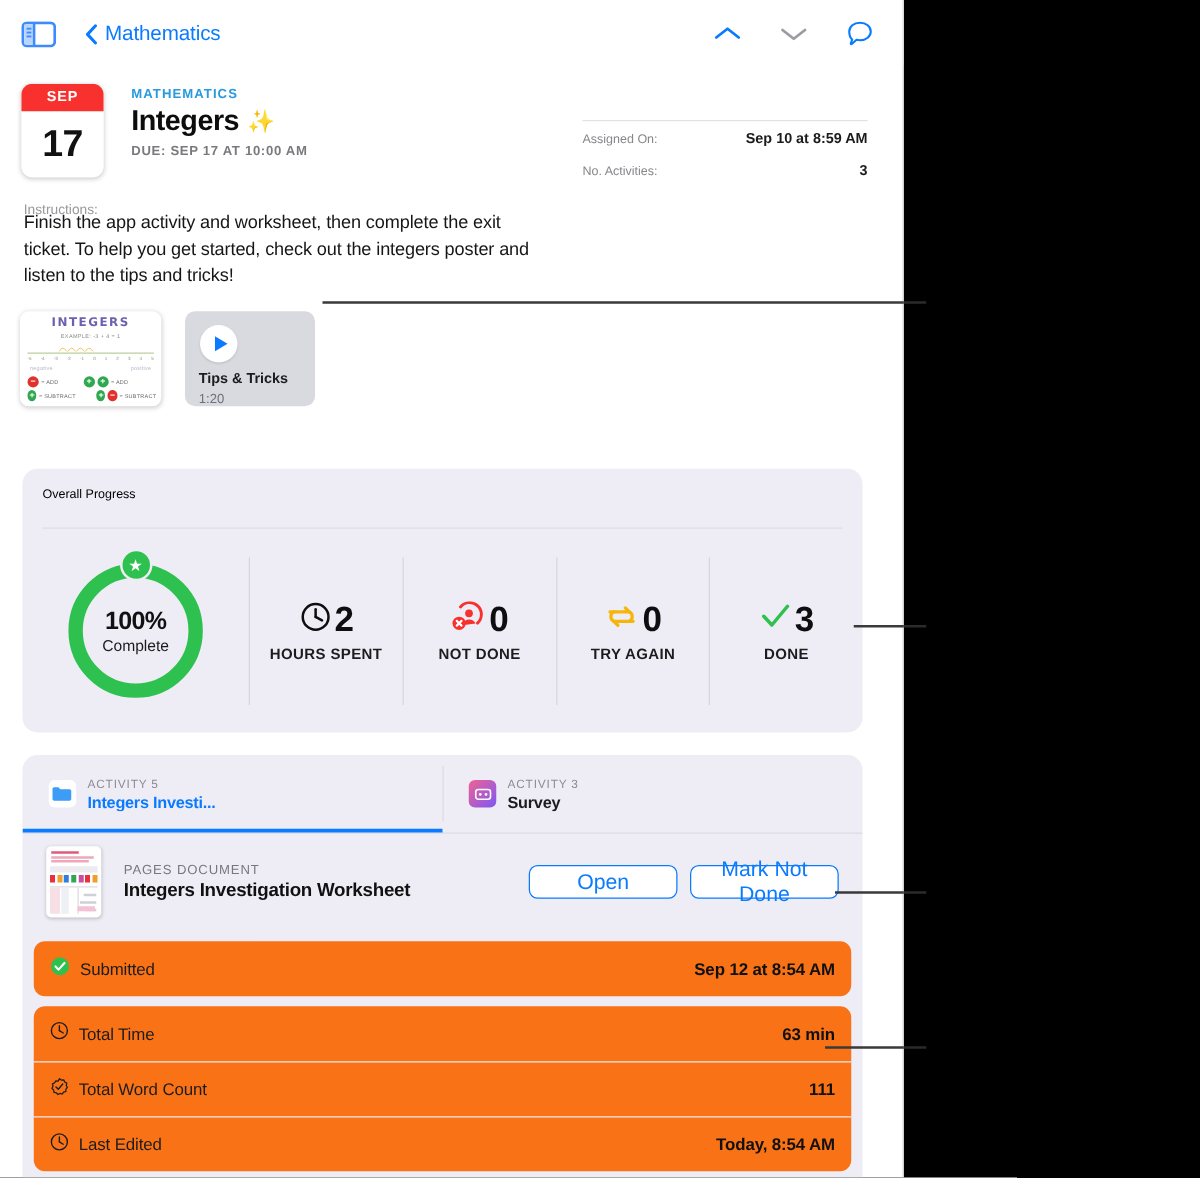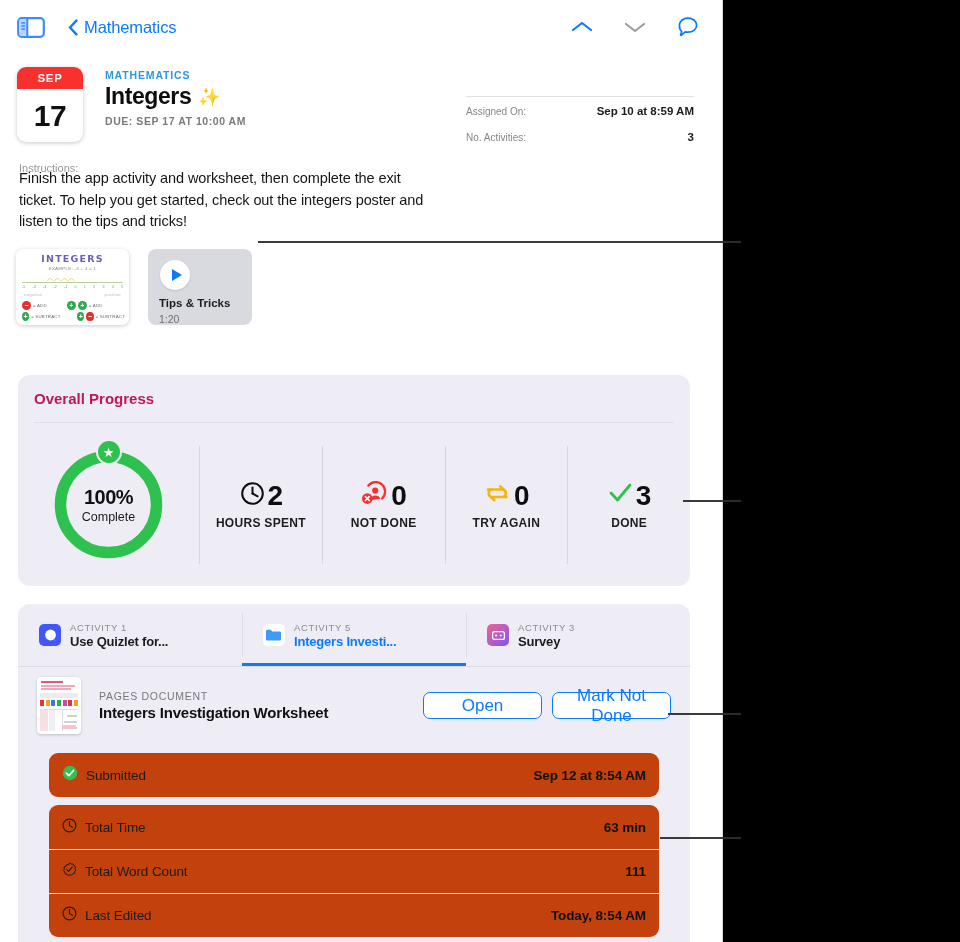--- a/index.html
+++ b/index.html
@@ -122,21 +122,21 @@
     margin-left:3px;
   }
   .vid-title { position:absolute; left:11px; top:48px; font-size:11.5px; font-weight:bold; color:#1c1c1e; }
   .vid-dur { position:absolute; left:11px; top:64px; font-size:10.5px; color:#6f6f76; }
 
   
   .progress-card {
     position:absolute; left:18px; top:375px; width:672px; height:211px;
     background:#eeedf6; border-radius:12px;
   }
-  .pc-title { position:absolute; left:16px; top:15px; font-size:15px; font-weight:bold; color:#be185d; }
+  .pc-title { position:absolute; left:16px; top:15px; font-size:10px; font-weight:normal; color:#000000; }
   .pc-div { position:absolute; left:16px; right:16px; top:47px; height:1px; background:#dedde8; }
   .pc-body { position:absolute; left:0; top:48px; right:0; bottom:0; display:flex; align-items:center; }
 
   .ring-wrap { width:181px; display:flex; justify-content:center; }
   .ring { position:relative; width:115px; height:115px; }
   .ring-svg { position:absolute; inset:0; }
   .ring-inner {
     position:absolute; inset:0; display:flex; flex-direction:column;
     align-items:center; justify-content:center;
   }
@@ -214,21 +214,21 @@
     border:1.3px solid #0a7bff; background:#fff; color:#0a7bff;
     font-size:17px; border-radius:7px; height:27px; padding:0 14px;
     display:flex; align-items:center; justify-content:center; cursor:pointer;
     font-family:"Liberation Sans", sans-serif;
   }
   .btn-open { width:119px; }
   .btn-mark { width:119px; }
 
   
   .info-card {
-    margin:8px 31px 0; background:#c2410c; border-radius:9px;text-align:right;
+    margin:8px 9px 0; background:#f97316; border-radius:9px;text-align:right;
   }
   .info-row { display:flex; align-items:center; justify-content:space-between; height:44px; padding:0 13px; }
   .info-row + .info-row { border-top:1px solid #ececf1; }
   .info-left { display:flex; align-items:center; gap:8px; }
   .info-lbl { font-size:13.5px; color:#1c1c1e; letter-spacing:-.1px; }
   .info-val { font-size:13.5px; font-weight:bold; color:#111; letter-spacing:-.1px; }
   .submitted-card { margin-top:9px; }
 
   
   .callout { position:absolute; height:2px; background:#3a3a3a; }
@@ -449,32 +449,20 @@
           </div>
 
         </div>
       </div>
     </div>
 
     <div class="act-card">
 
       <div class="tabs">
 
-        <div class="tab">
-          <span class="tab-ico ico-quizlet">
-            <svg width="15" height="15" viewBox="0 0 15 15">
-              <circle cx="7.5" cy="7" r="5.4" fill="#fff"></circle>
-              <path d="M9.6 10.3 L13 13.6 L11.6 11.8 Z" fill="#fff"></path>
-            </svg>
-          </span>
-          <span class="tab-txt">
-            <span class="tab-kicker">ACTIVITY 1</span>
-            <span class="tab-name">Use Quizlet for...</span>
-          </span>
-        </div>
 
         <div class="tab active">
           <span class="tab-ico ico-folder">
             <svg width="20" height="20" viewBox="0 0 20 20">
               <path d="M2 6.2c0-.8.6-1.4 1.4-1.4h3.3l1.5 1.6h7.4c.8 0 1.4.6 1.4 1.4v6.4c0 .8-.6 1.4-1.4 1.4H3.4c-.8 0-1.4-.6-1.4-1.4z" fill="#3d9cf5"></path>
             </svg>
           </span>
           <span class="tab-txt">
             <span class="tab-kicker">ACTIVITY 5</span>
             <span class="tab-name">Integers Investi...</span>

